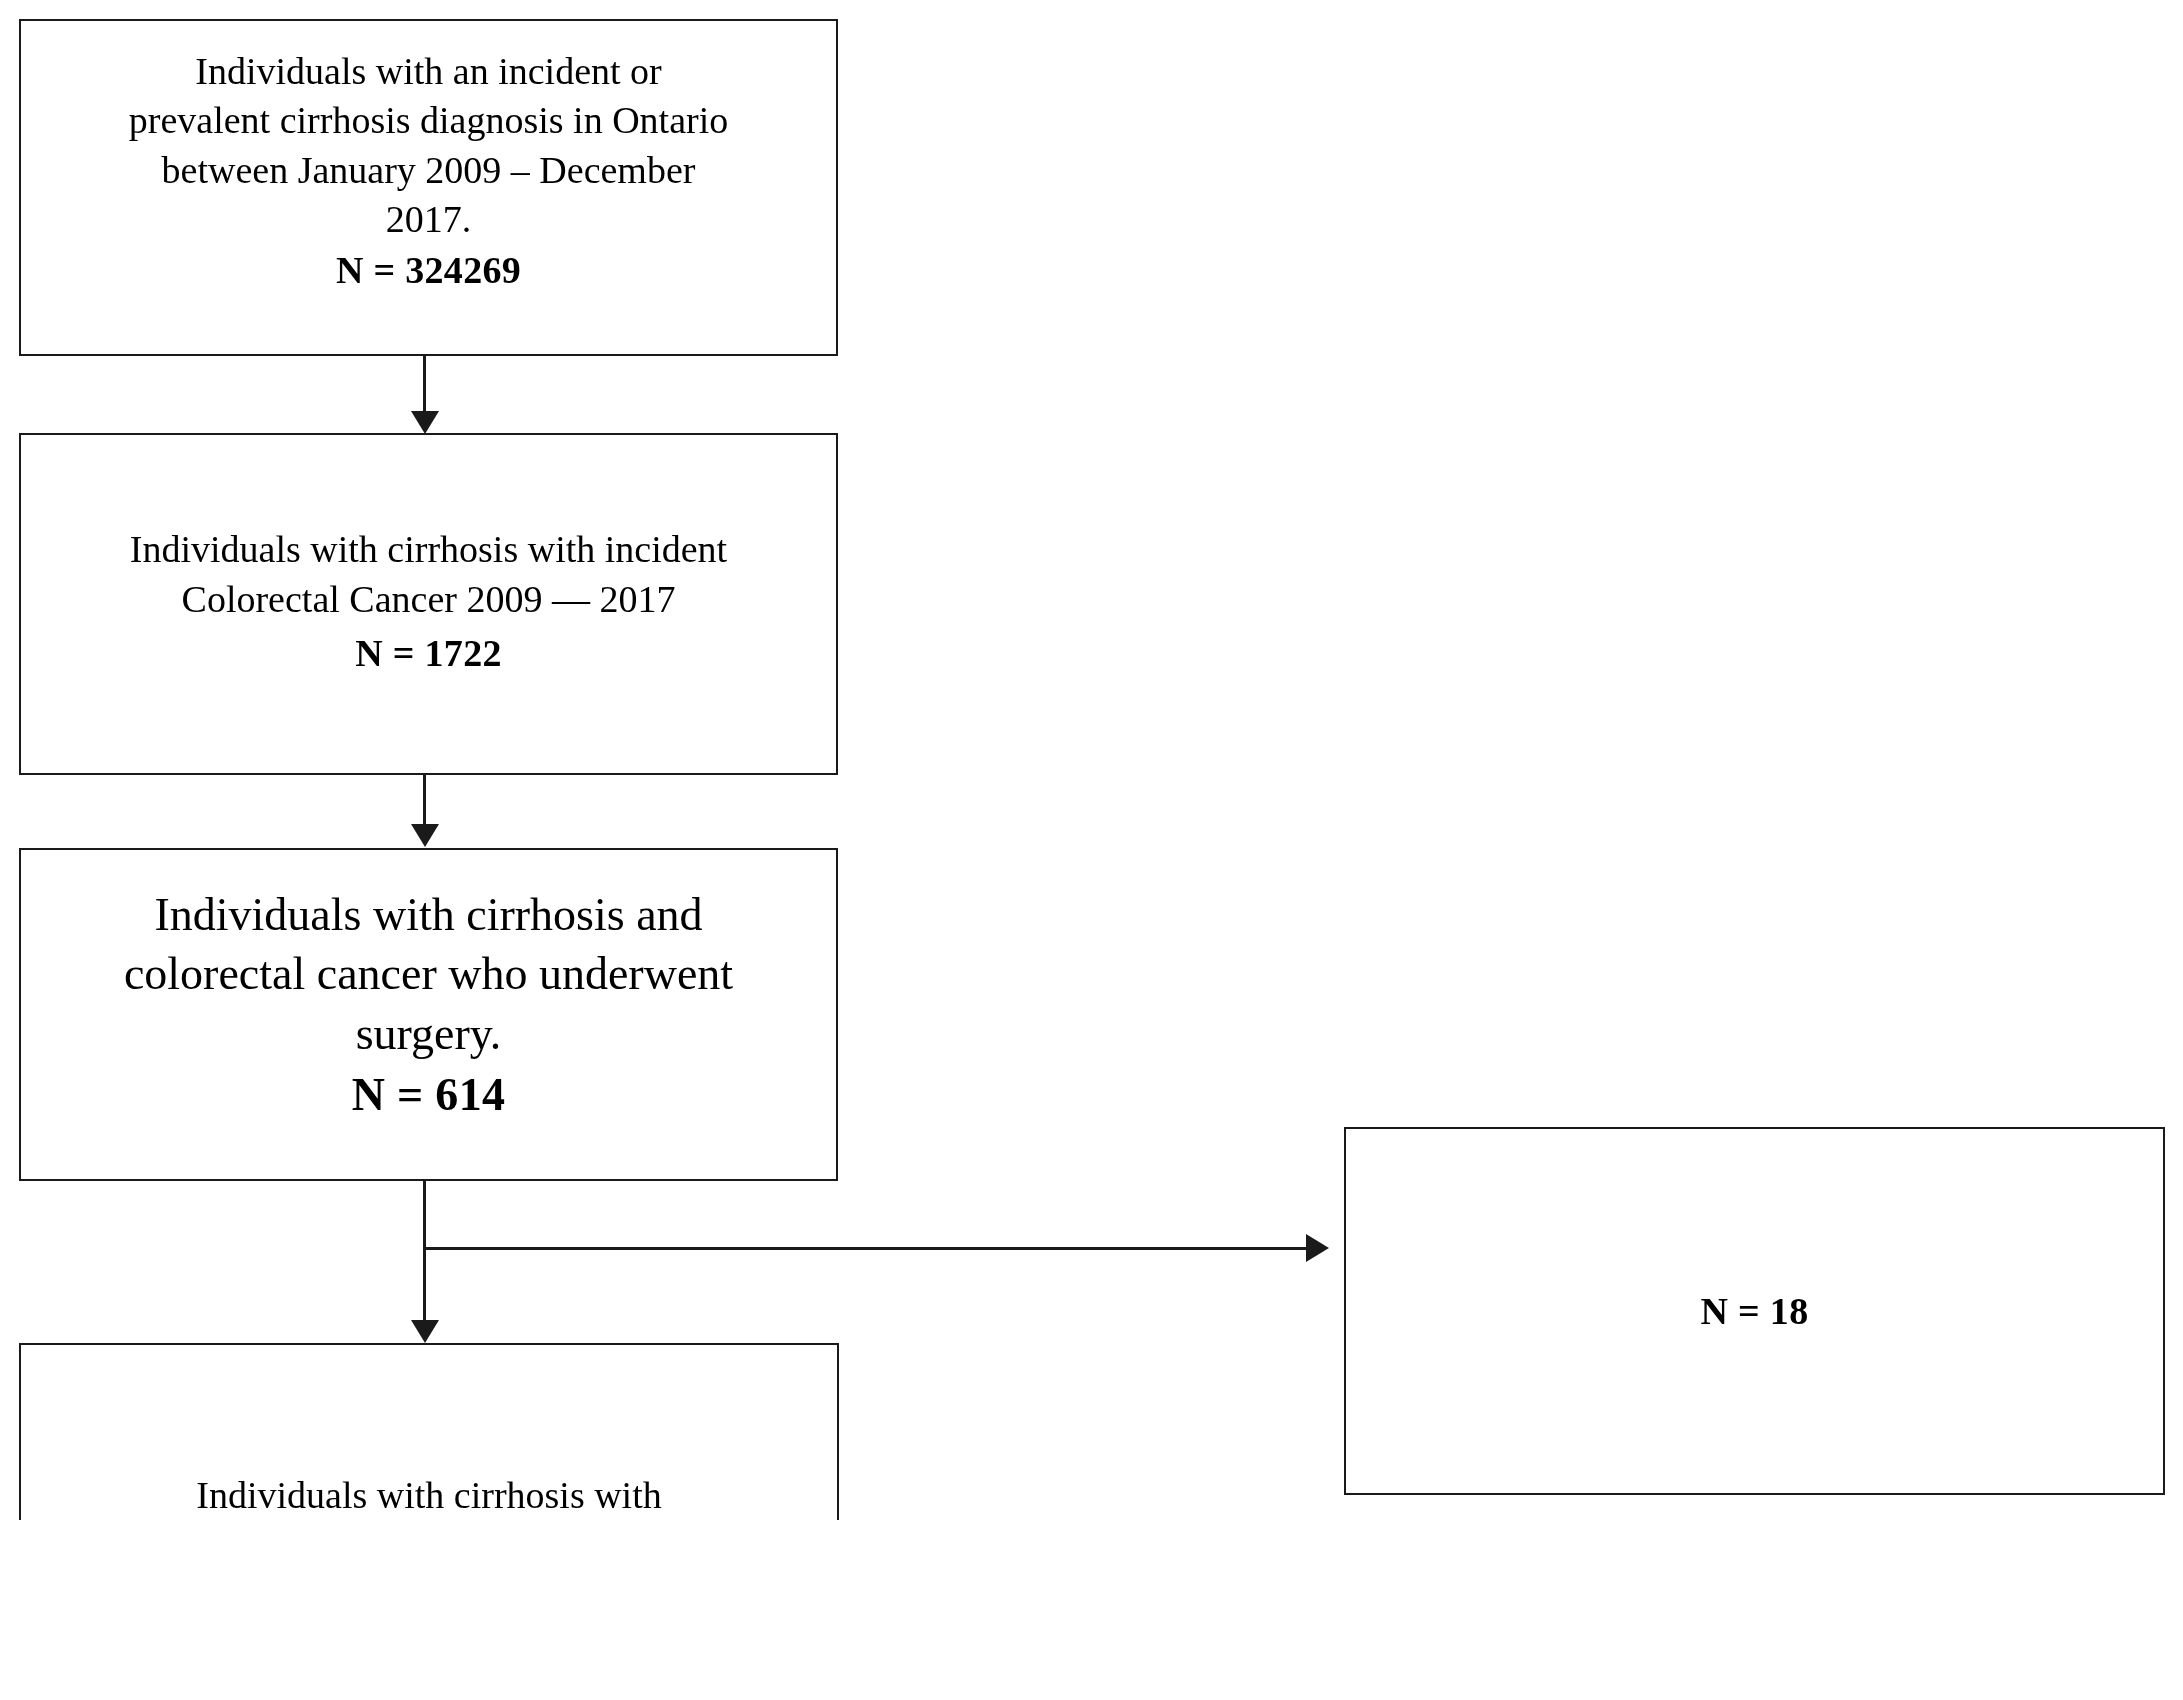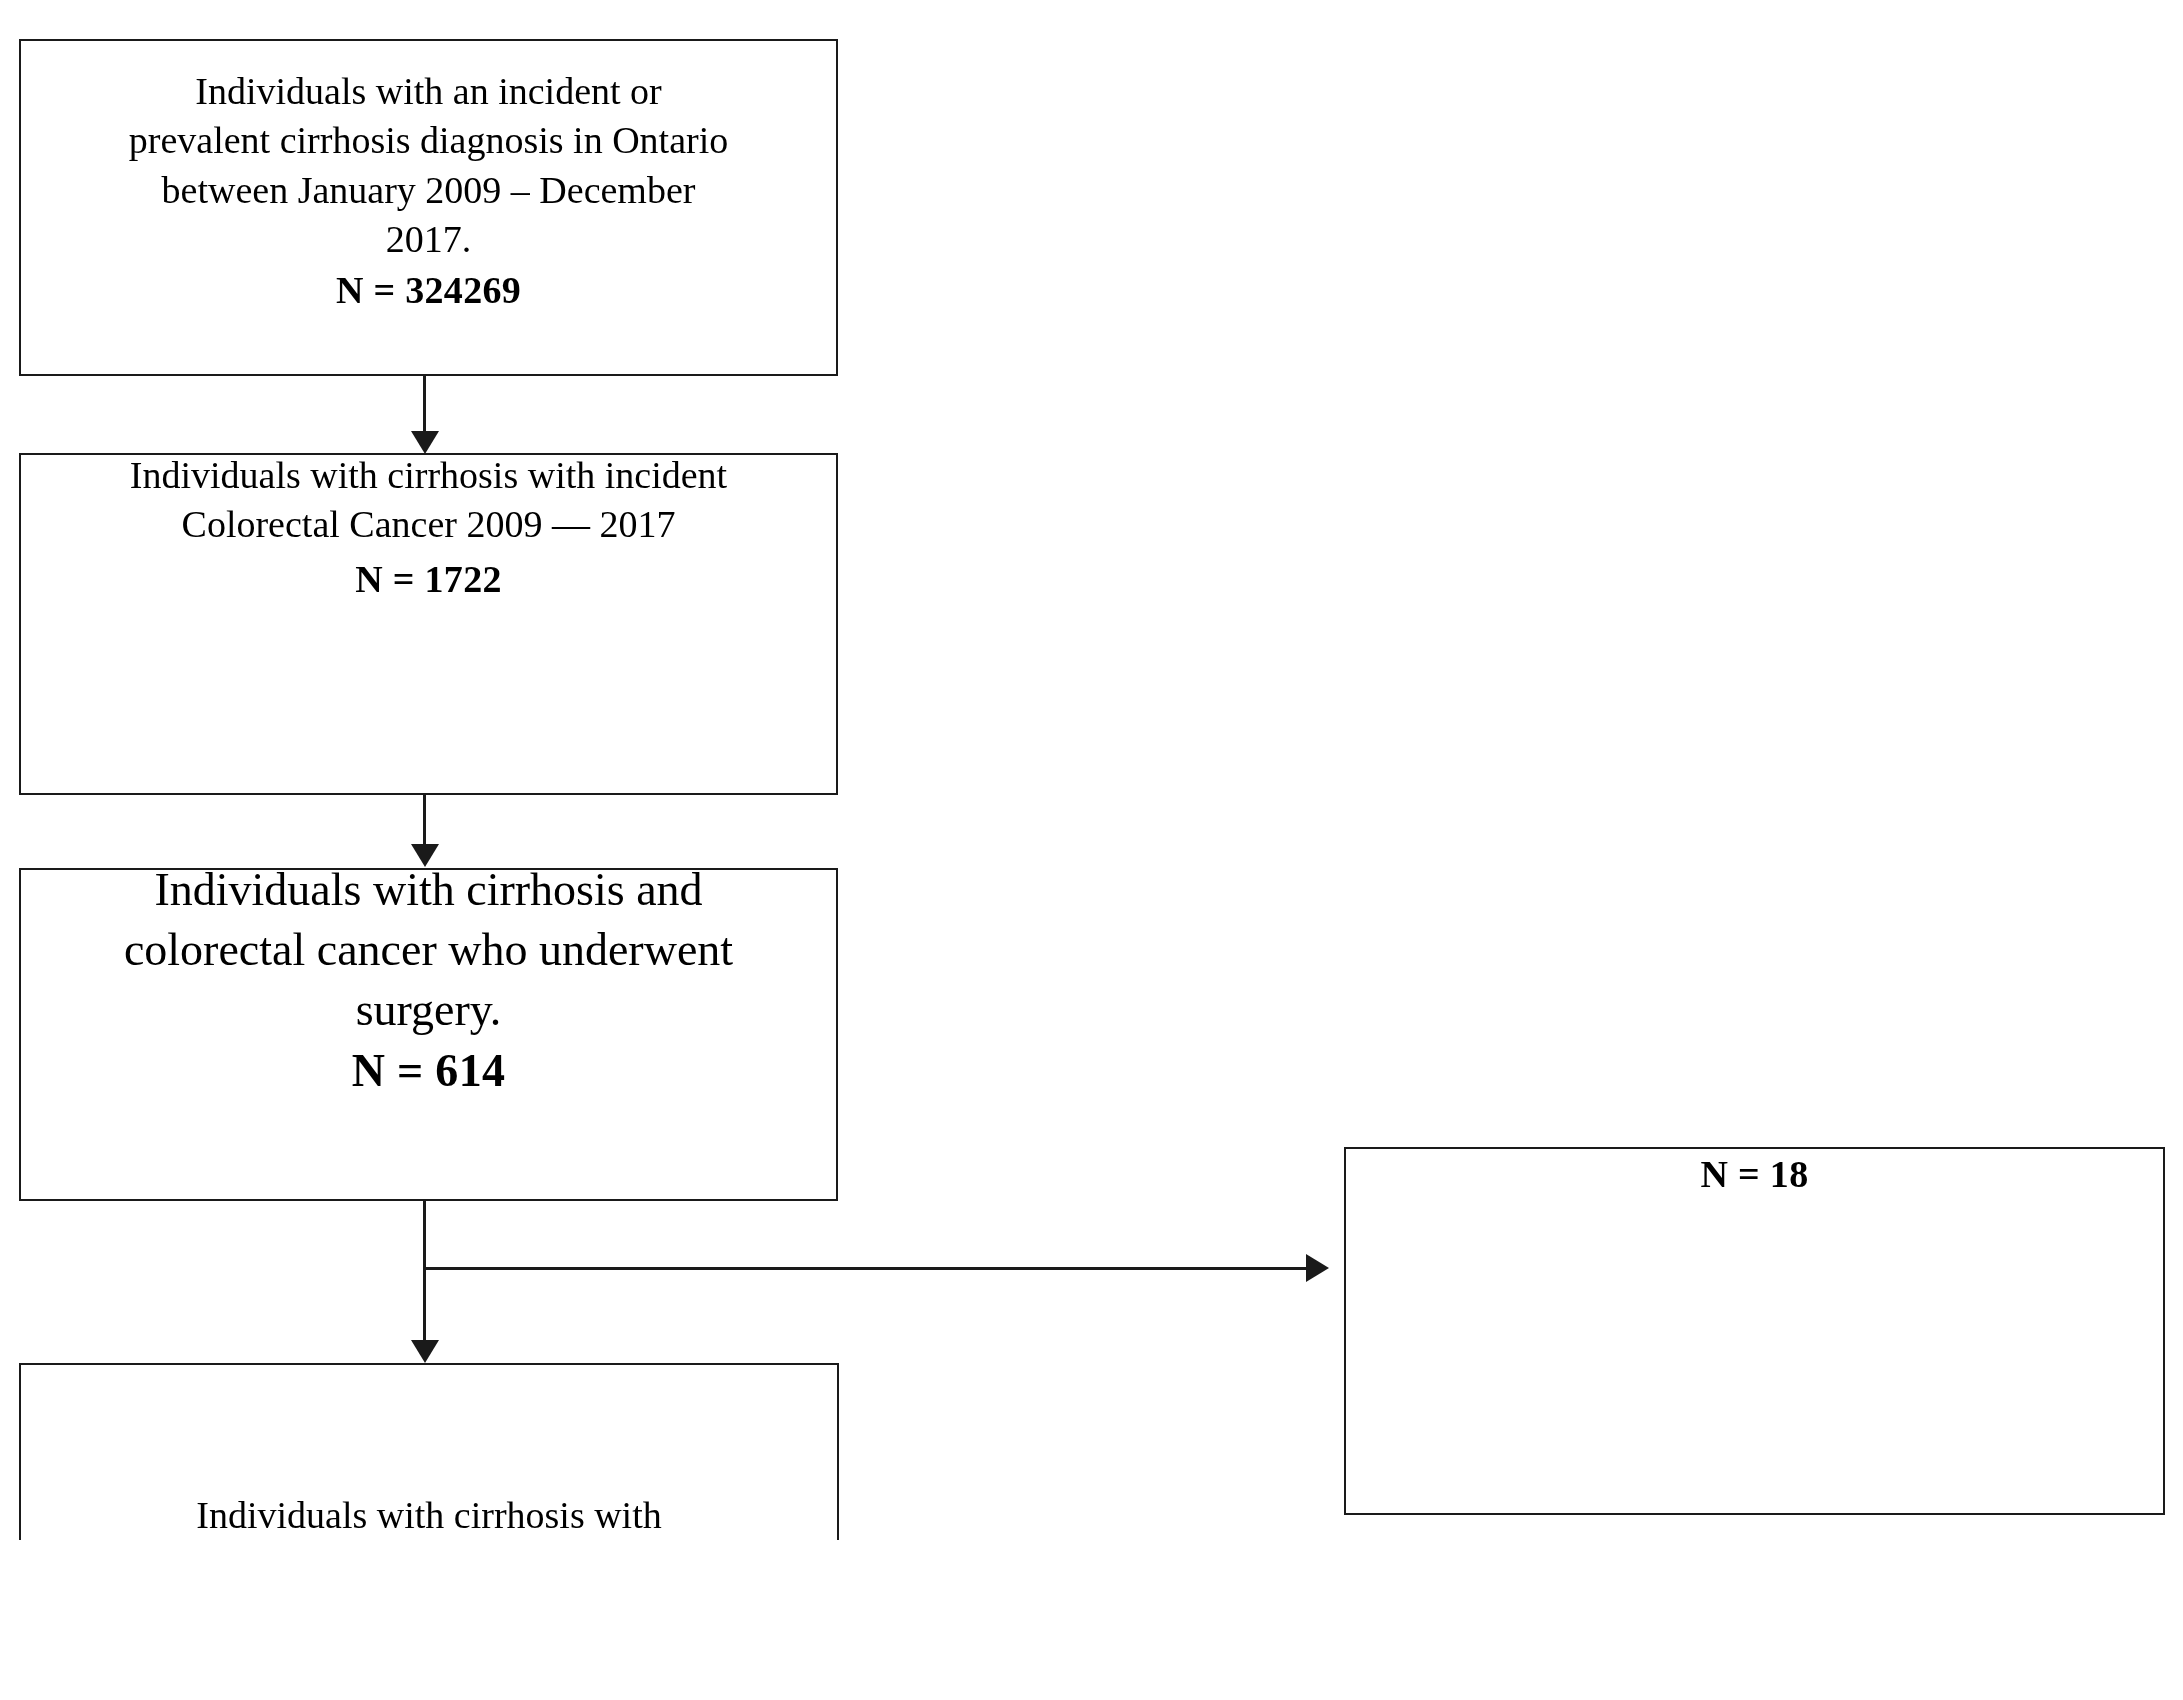--- a/index.html
+++ b/index.html
@@ -9,30 +9,30 @@
     background: #ffffff;
   }
   #canvas {
     position: relative;
     width: 2183px;
     height: 1520px;
     background: #ffffff;
     font-family: "Liberation Serif", "DejaVu Serif", serif;
     color: #000000;
     overflow: hidden;
-    margin-top: 20px;
   }
   .node {
     position: absolute;
     box-sizing: border-box;
     border: 2.1px solid #1a1a1a;
     background: #ffffff;
     display: flex;
     flex-direction: column;
     align-items: center;
+    justify-content: center;
     text-align: center;
     line-height: 1.30;
   }
   .node .body {
     font-size: 38px;
     font-weight: 400;
     padding: 0 23px;
     white-space: pre-line;
   }
   .node .count {

